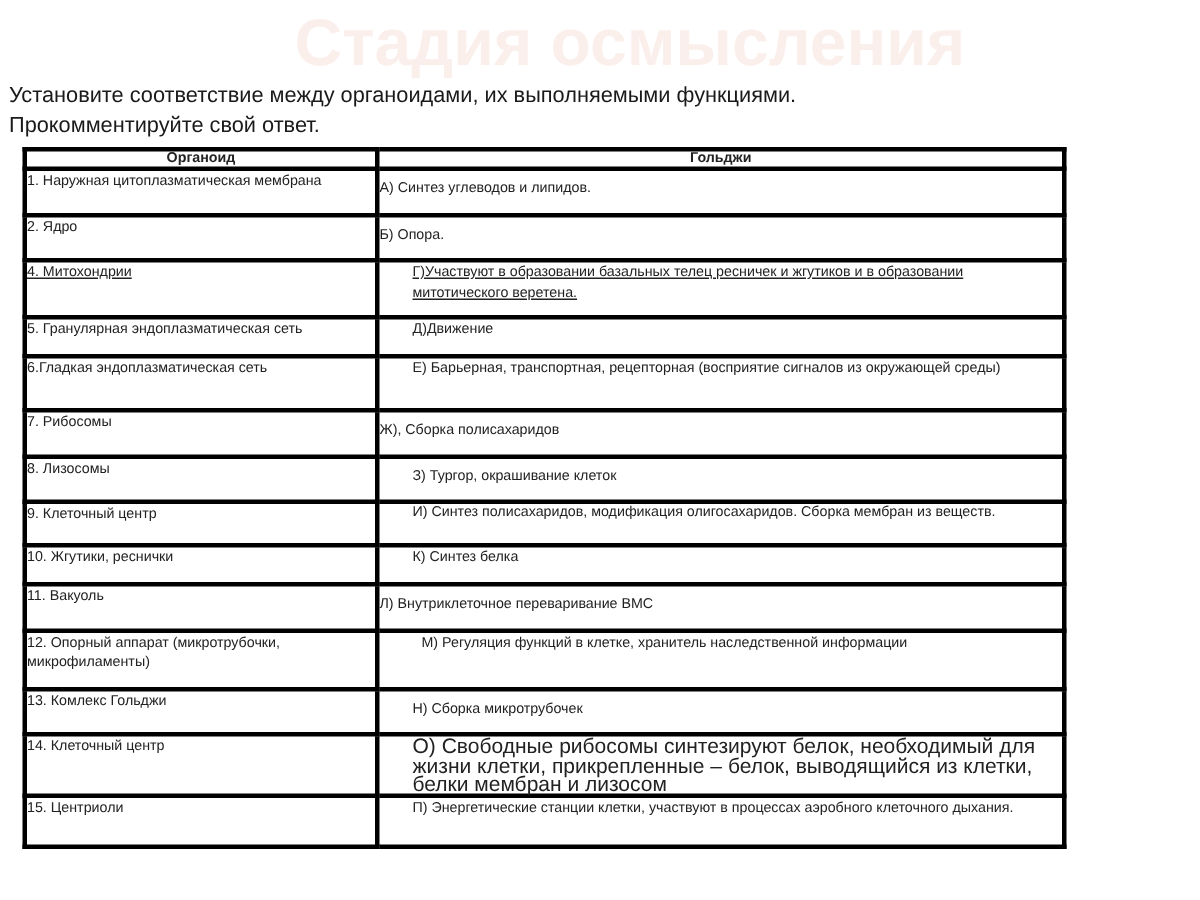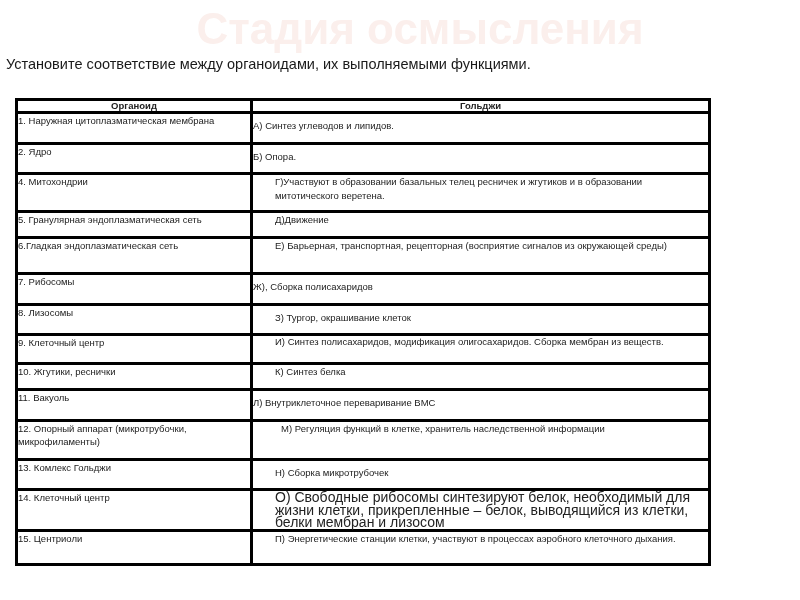--- a/index.html
+++ b/index.html
@@ -69,41 +69,42 @@
     }
     td.fn {
       vertical-align: middle;
       padding: 0 4px 0 24px;
       line-height: 14px;
     }
     td.fn.small { font-size: 14px; line-height: 12.5px; padding-left: 22px; }
     tr.r1 td { height: 23px; border-radius: 11px; }
     tr.r2 td { height: 22px; }
     tr.r3 td { height: 22px; }
-    tr.r4 td { height: 35px; }
+    tr.r4 td { height: 35px; text-decoration: underline; }
     tr.r5 td { height: 23px; }
     tr.r6 td { height: 33px; }
     tr.r7 td { height: 23px; }
     tr.r8 td { height: 22px; }
     tr.r9 td { height: 26px; }
     tr.r10 td { height: 23px; }
     tr.r11 td { height: 23px; }
     tr.r12 td { height: 36px; }
     tr.r13 td { height: 22px; }
     tr.r14 td { height: 32px; }
     tr.r15 td { height: 31px; }
     td.fn.lower { padding-top: 5px; }
   </style>
 </head>
 <body>
 
 <div class="title">Стадия осмысления</div>
 
 <div class="instructions">
   <div>Установите соответствие между органоидами, их выполняемыми функциями.</div>
+  <div>Прокомментируйте свой ответ.</div>
 </div>
 
 <table class="match">
   <colgroup>
       <col class="c1">
       <col class="c2">
     </colgroup>
   <thead>
     <tr>
       <th>Органоид</th>

